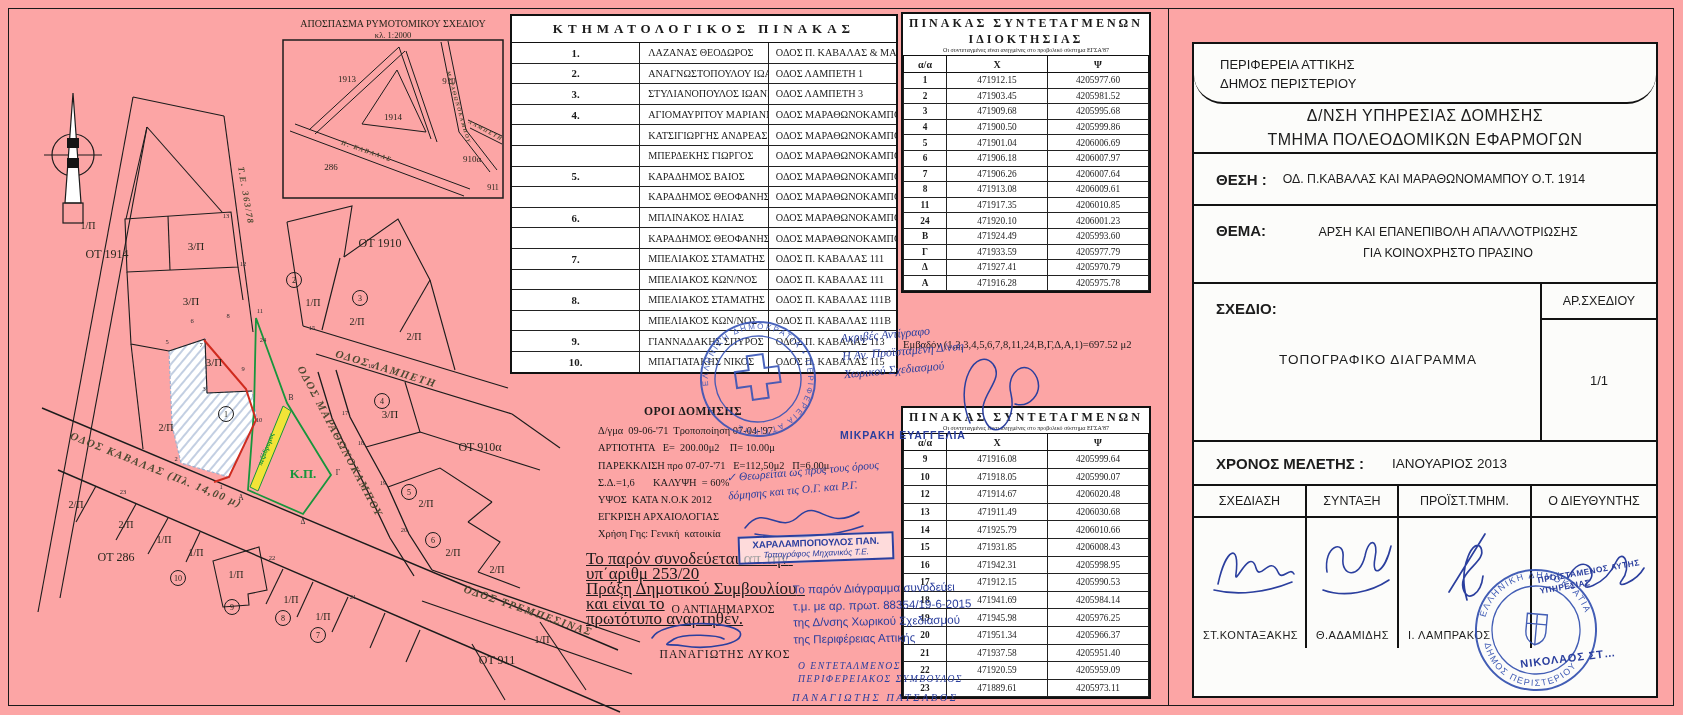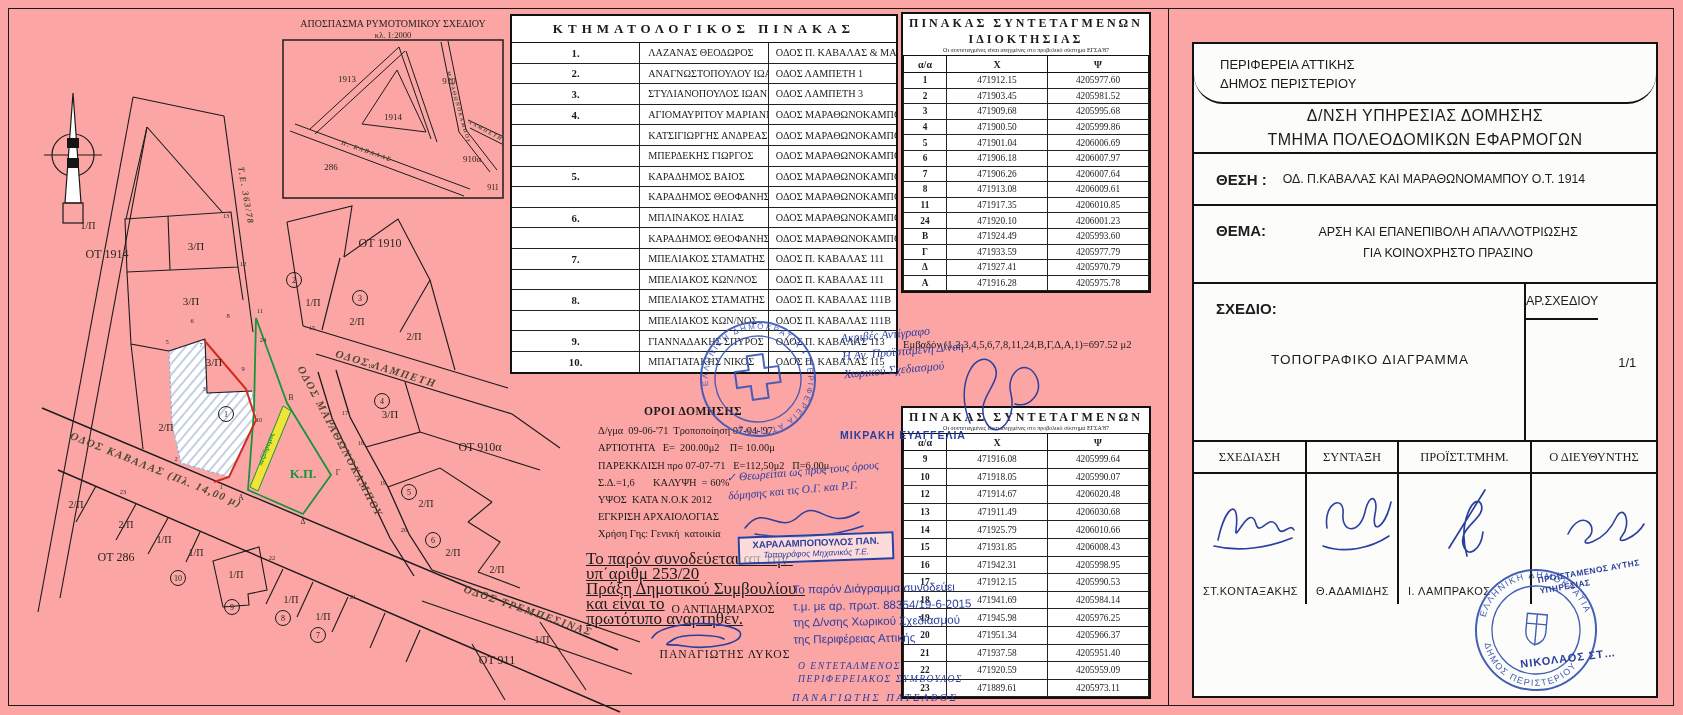--- a/index.html
+++ b/index.html
@@ -67,28 +67,28 @@
   .tb .r1{height:60px;padding:11px 0 0 26px;font-size:13px;line-height:19px;border-radius:29px;}
   .tb .r2{height:50px;display:flex;flex-direction:column;justify-content:center;text-align:center;font-size:16px;line-height:24px;letter-spacing:.5px;}
   .tb .r3{height:52px;display:flex;align-items:center;padding-left:22px;}
   .tb .lbl{font-weight:bold;font-size:15px;}
   .tb .r3 .val{font-size:12.3px;margin-left:16px;}
   .tb .r4{height:78px;display:flex;padding-top:16px;padding-left:22px;}
   .tb .r4 .col{flex:1;text-align:center;font-size:12.5px;line-height:21px;padding-right:26px;}
   .tb .r5{height:158px;display:flex;}
   .tb .r5l{flex:1;border-right:2px solid #121212;padding:16px 0 0 22px;}
   .tb .r5l .dt{font-size:13.5px;letter-spacing:1px;text-align:center;margin-top:34px;}
-  .tb .r5r{width:130px;display:flex;flex-direction:row;border-radius:6px;}
+  .tb .r5r{width:114px;display:flex;flex-direction:column;border-radius:6px;}
   .tb .arsx{height:34px;border-bottom:2px solid #121212;display:flex;align-items:center;justify-content:center;font-size:12.5px;}
   .tb .arval{flex:1;display:flex;align-items:center;justify-content:center;font-size:13px;}
   .tb .r6{height:38px;display:flex;align-items:center;padding-left:22px;}
   .tb .r6 .val,.tb .r7 .val{font-size:13.5px;margin-left:28px;}
   .tb .r7{height:44px;display:flex;align-items:center;padding-left:22px;}
   .tb .r8h{height:32px;display:flex;}
-  .tb .r8h div{border-right:2px solid #121212;display:flex;align-items:center;justify-content:center;font-size:12.5px;box-sizing:border-box;font-family:Liberation Serif, serif;}
+  .tb .r8h div{border-right:2px solid #121212;display:flex;align-items:center;justify-content:center;font-size:12.5px;box-sizing:border-box;}
   .tb .r8b{height:130px;display:flex;border-bottom:none;}
   .tb .r8b div.cell{border-right:2px solid #121212;position:relative;box-sizing:border-box;}
   .tb .cw1{width:113px;} .tb .cw2{width:92px;} .tb .cw3{width:133px;} .tb .cw4{width:124px;border-right:none!important;}
   .tb .signame{position:absolute;left:9px;bottom:7px;font-size:11px;letter-spacing:.5px;}
   .stamp{position:absolute;pointer-events:none;}
   .dir-blue1{position:absolute;left:1538px;top:566px;font-size:8.3px;line-height:11px;font-weight:bold;transform:rotate(-10deg);font-family:"Liberation Sans",sans-serif;letter-spacing:.5px;}
   .dir-blue2{position:absolute;left:1520px;top:652px;font-size:11px;font-weight:bold;transform:rotate(-7deg);font-family:"Liberation Sans",sans-serif;letter-spacing:1px;}
 </style>
 </head>
 <body>
@@ -648,20 +648,24 @@
     <div class="tb-row r5">
       <div class="r5l">
         <span class="lbl">ΣΧΕΔΙΟ:</span>
         <div class="dt">ΤΟΠΟΓΡΑΦΙΚΟ  ΔΙΑΓΡΑΜΜΑ</div>
       </div>
       <div class="r5r">
         <div class="arsx">ΑΡ.ΣΧΕΔΙΟΥ</div>
         <div class="arval">1/1</div>
       </div>
     </div>
+    <div class="tb-row r7">
+      <span class="lbl">ΧΡΟΝΟΣ  ΜΕΛΕΤΗΣ :</span>
+      <span class="val">ΙΑΝΟΥΑΡΙΟΣ   2013</span>
+    </div>
     <div class="tb-row r8h">
       <div class="cw1">ΣΧΕΔΙΑΣΗ</div>
       <div class="cw2">ΣΥΝΤΑΞΗ</div>
       <div class="cw3">ΠΡΟΪΣΤ.ΤΜΗΜ.</div>
       <div class="cw4">Ο ΔΙΕΥΘΥΝΤΗΣ</div>
     </div>
     <div class="tb-row r8b" style="border-bottom:none;">
       <div class="cell cw1">
         <svg class="sig" style="left:14px;top:14px;" width="90" height="70">
           <path d="M10,52 C18,16 32,10 28,42 C26,56 42,14 48,36 C52,50 62,22 70,40 C74,50 82,34 86,42 M6,58 C30,64 60,60 84,50" stroke="#2b3f9e" stroke-width="1.6" fill="none" stroke-linecap="round"></path>

